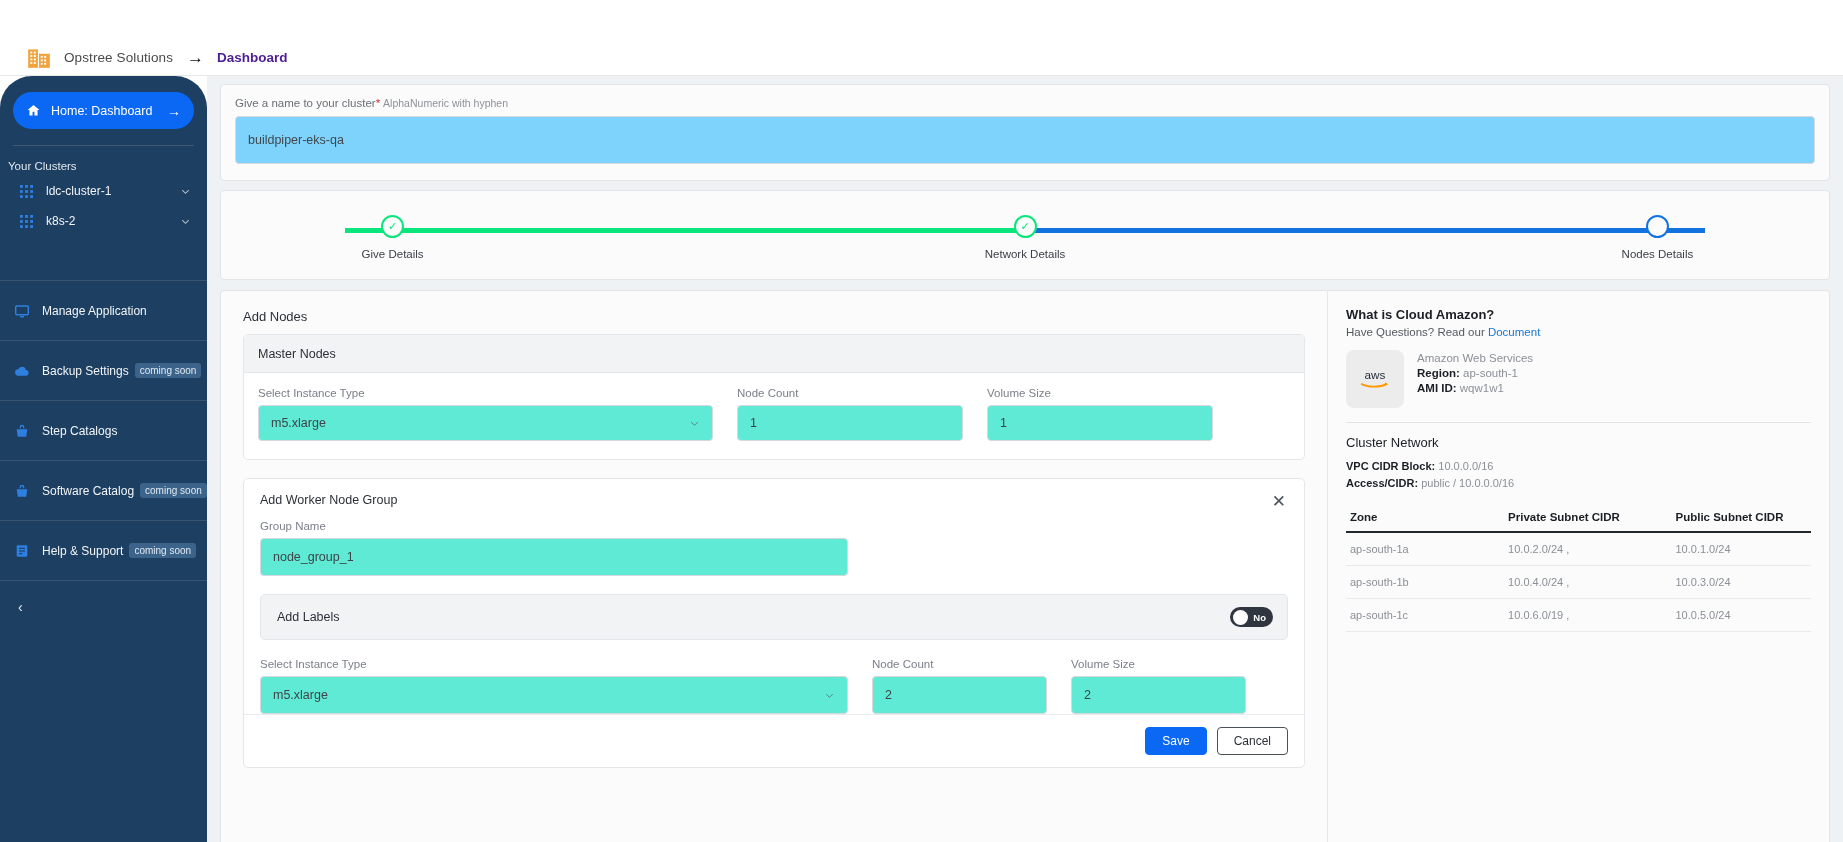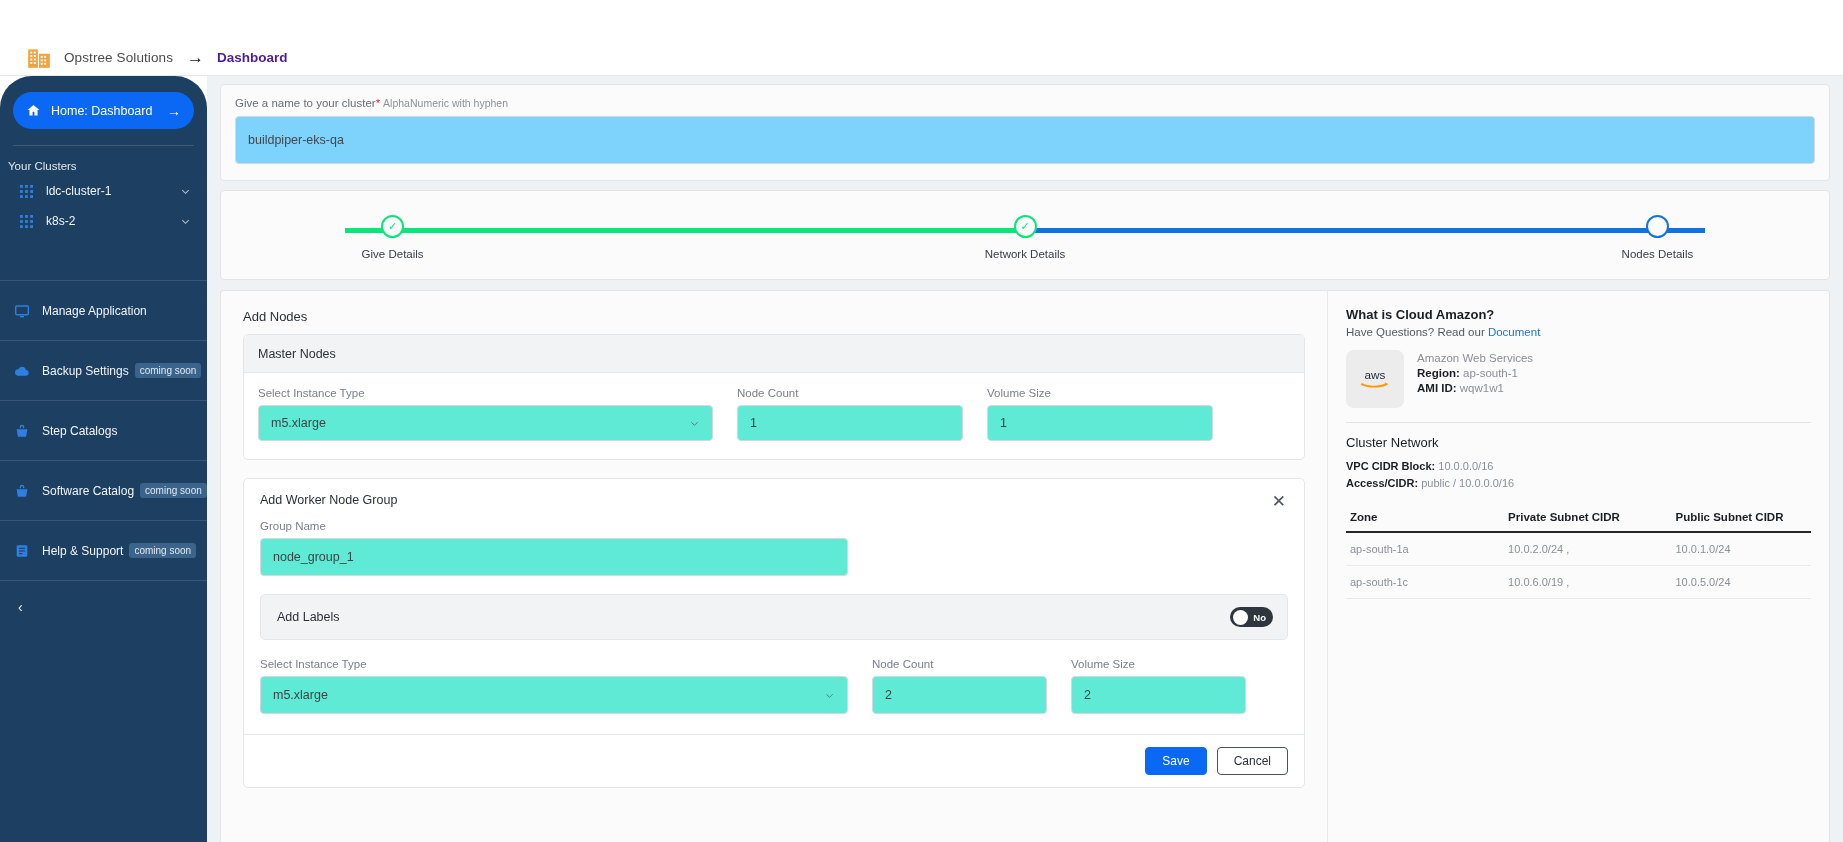--- a/index.html
+++ b/index.html
@@ -171,21 +171,21 @@
   .toggle.off .knob { left: 3px; }
 
   .labels-bar {
     margin-top: 18px; background:#f2f3f5; border:1px solid #e4e7ea; border-radius:5px;
     height: 46px; display:flex; align-items:center; justify-content: space-between;
     padding: 0 14px 0 16px;
   }
   .labels-title { font-size: 12.5px; color: #2b3038; }
 
   .worker-footer {
-    border-top: 1px solid #e8eaed; margin-top: 20px;
+    border-top: 1px solid #e8eaed; 
     padding: 12px 16px; display: flex; justify-content: flex-end; gap: 10px;
   }
   .btn { height: 28px; padding: 0 16px; border-radius: 4px; font-size: 12px; cursor: pointer;
          display: flex; align-items:center; font-family: inherit; }
   .btn-save { background:#0a68f4; color:#fff; border: 1px solid #0a68f4; }
   .btn-cancel { background:#fff; color:#2b3038; border: 1px solid #4a5159; }
 
   
   .rp-title { font-size: 13px; font-weight: 700; color: #1b1f24; }
   .rp-sub { font-size: 11.5px; color: #55595f; margin-top: 4px; }
@@ -515,20 +515,25 @@
               <th>Public Subnet CIDR</th>
             </tr>
           </thead>
           <tbody>
             <tr>
               <td>ap-south-1a</td>
               <td>10.0.2.0/24 ,</td>
               <td>10.0.1.0/24</td>
             </tr>
             <tr>
+              <td>ap-south-1b</td>
+              <td>10.0.4.0/24 ,</td>
+              <td>10.0.3.0/24</td>
+            </tr>
+            <tr>
               <td>ap-south-1c</td>
               <td>10.0.6.0/19 ,</td>
               <td>10.0.5.0/24</td>
             </tr>
           </tbody>
         </table>
       </div>
     </div>
   </div>
 </div>

